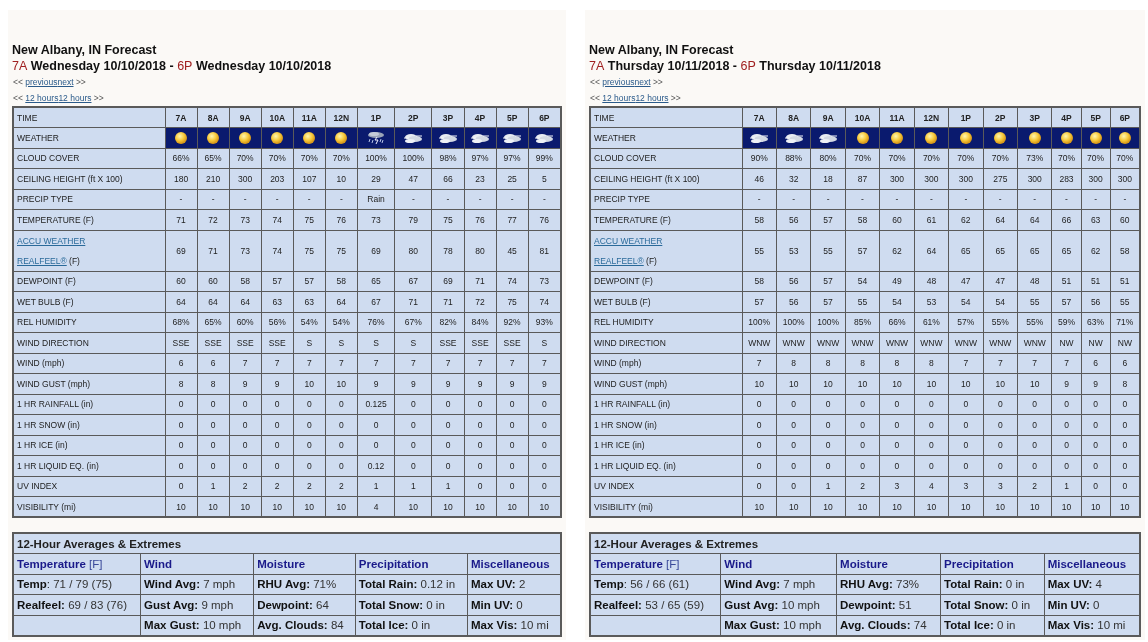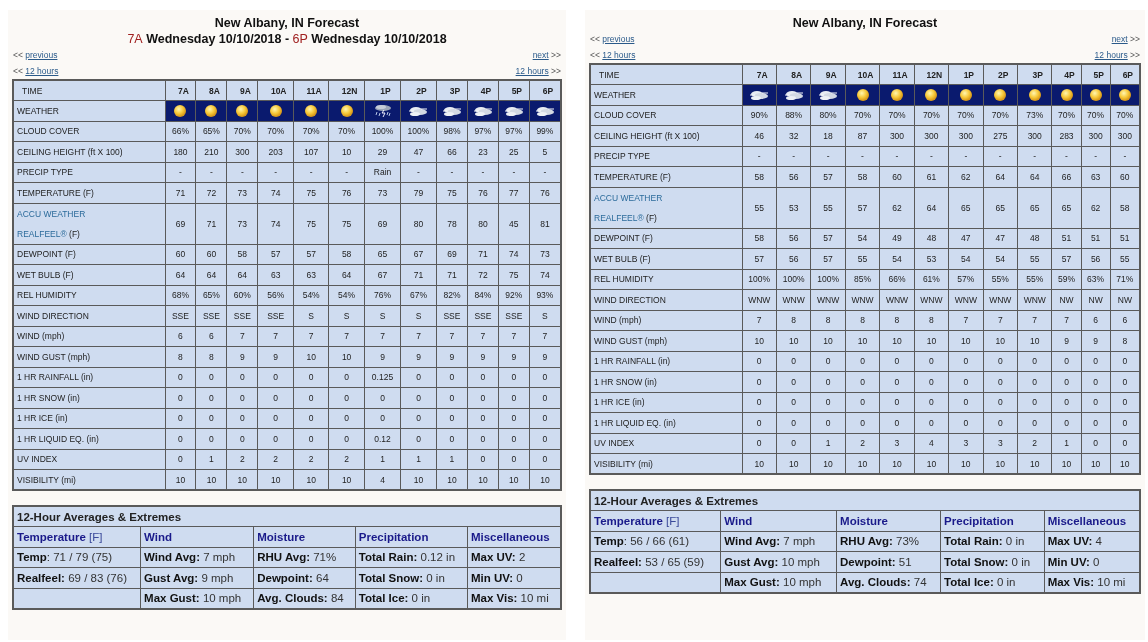--- a/index.html
+++ b/index.html
@@ -11,52 +11,52 @@
     position: relative;
   }
   .panel {
     position: absolute;
     background: #fbf9f6;
     padding: 0 4px;
   }
   #panel-0 { left: 8px; top: 10px; width: 558px; height: 630px; }
   #panel-1 { left: 585px; top: 10px; width: 560px; height: 630px; }
 
-  .title-block { text-align: center; padding-top: 5px; }
+  .title-block { padding-top: 5px; margin-top: 27px; }
   .title-line {
     font-weight: bold; font-size: 12.5px; color: #111; line-height: 16px;
   }
   .range-line { font-size: 12.5px; font-weight: bold; color: #111; line-height: 16px; }
   .range-line .tag { color: #a02020; font-weight: normal; }
 
   .nav-row {
-    display: flex; justify-content: space-between;
+    display: flex; justify-content: flex-start;
     font-size: 8.5px; color: #555; height: 16px; line-height: 16px;
     padding: 0 1px;
   }
   .nav-row a { color: #2a5a8a; text-decoration: underline; cursor: pointer; }
   .nav-row .arrow { color: #555; }
 
   table.fc {
     border-collapse: collapse; width: 100%;
     font-size: 8.5px; color: #222;
     border: 2px solid #5a5a5a;
   }
   table.fc td {
     border: 1px solid #5a5a5a;
     background: #cfdcf0;
     height: 20.5px; padding: 0 2px;
     text-align: center;
   }
   table.fc td.label { text-align: left; width: 152px; padding-left: 3px; }
-  table.fc tr.time-row td { font-weight: bold; padding-left: 8px; }
+  table.fc tr.time-row td { font-weight: bold; }
   table.fc tr.time-row td.label { font-weight: normal; }
   table.fc tr.wx-row td.icon-cell { background: #0a1a6e; padding: 0; }
   table.fc tr.tall td { height: 41px; }
-  .rf-link { color: #2a6a9a; cursor: pointer; line-height: 20px; }
+  .rf-link { color: #2a6a9a; text-decoration: underline; cursor: pointer; line-height: 20px; }
 
   .wx { display: inline-block; width: 22px; height: 16px; vertical-align: middle; }
 
   table.avg {
     margin-top: 14px;
     border-collapse: collapse; width: 100%;
     font-size: 11.5px; color: #222;
     border: 2px solid #5a5a5a;
   }
   table.avg td {
@@ -496,20 +496,23 @@
           <td><b>Avg. Clouds:</b><span> </span><span class="v">84</span></td>
           <td><b>Total Ice:</b><span> </span><span class="v">0 in</span></td>
           <td><b>Max Vis:</b><span> </span><span class="v">10 mi</span></td>
         </tr>
       </tbody>
     </table>
   </div>
 <div class="panel" id="panel-1">
     <div class="title-block">
     <div class="title-line">New Albany, IN Forecast</div>
+    <div class="range-line">
+      <span class="tag">7A</span><span> Thursday 10/11/2018 - </span><span class="tag">6P</span><span> Thursday 10/11/2018</span>
+    </div>
   </div>
     <div class="nav-row">
     <span><span class="arrow">&lt;&lt; </span><a>previous</a></span>
     <span><a>next</a><span class="arrow"> &gt;&gt;</span></span>
   </div>
     <div class="nav-row">
     <span><span class="arrow">&lt;&lt; </span><a>12 hours</a></span>
     <span><a>12 hours</a><span class="arrow"> &gt;&gt;</span></span>
   </div>
     <table class="fc">

